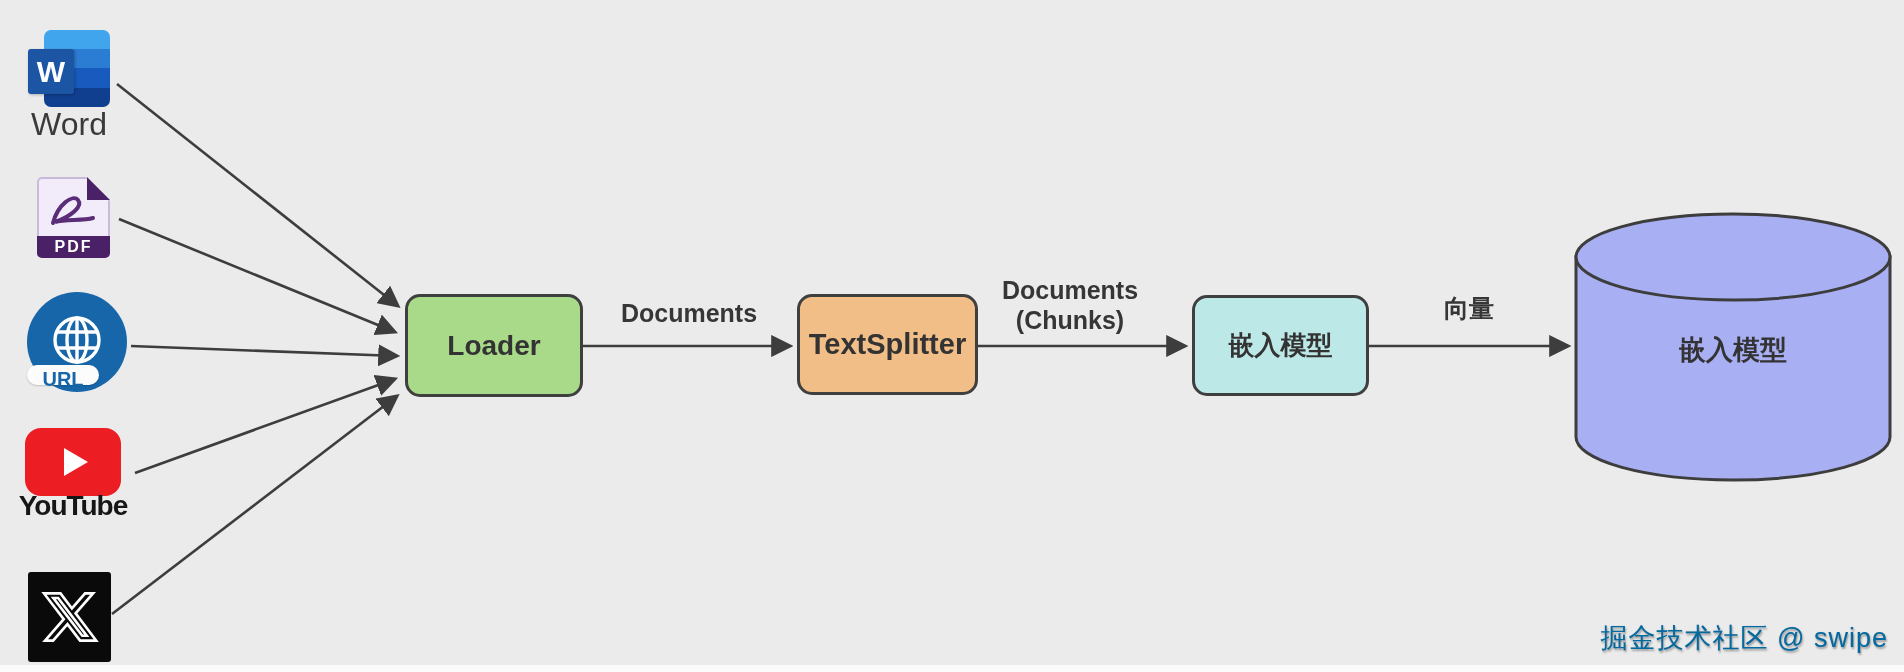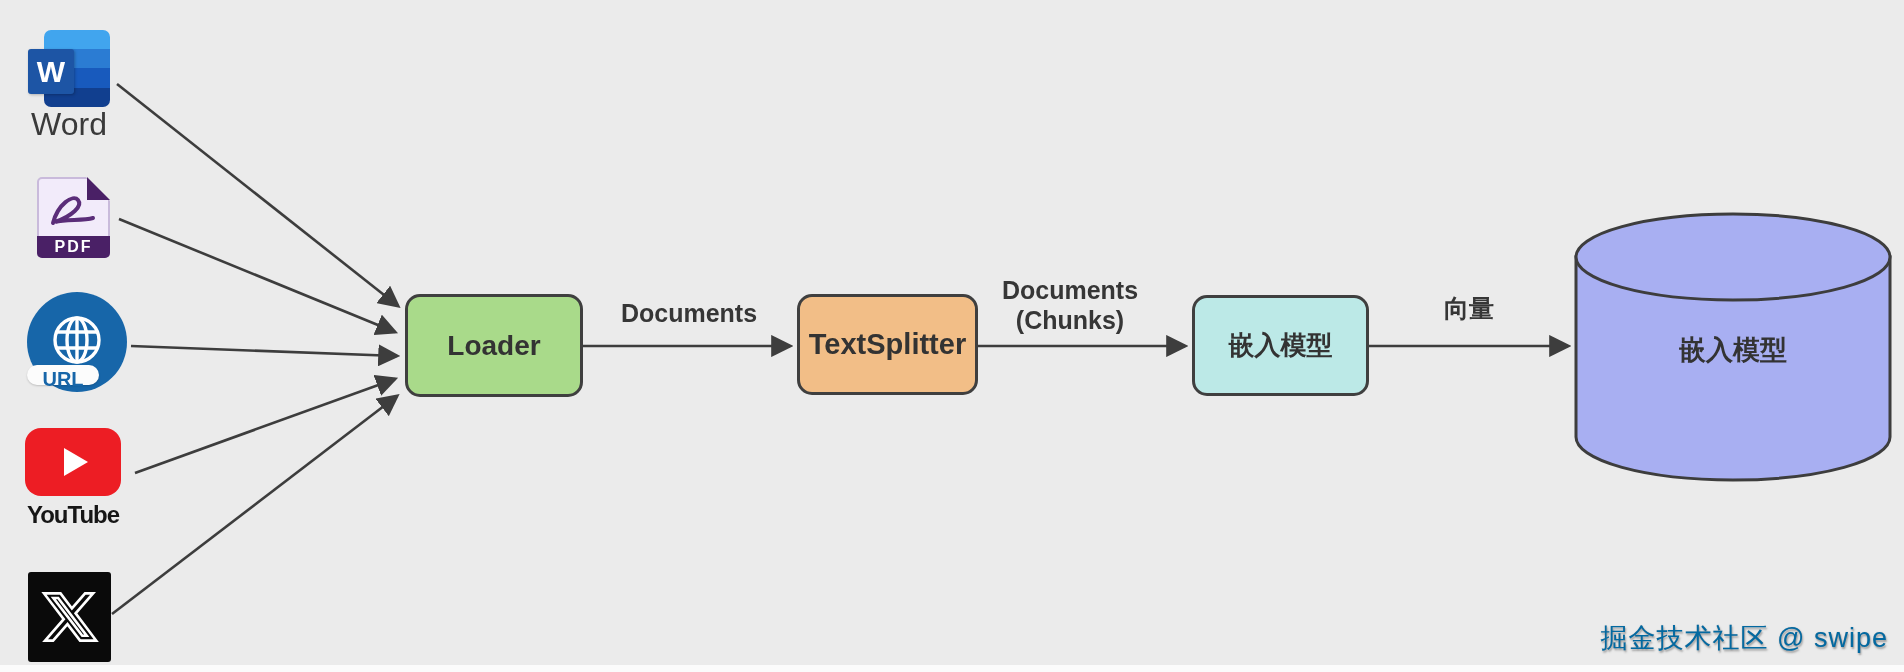--- a/index.html
+++ b/index.html
@@ -31,21 +31,21 @@
   .edge-label{
     position:absolute;text-align:center;color:#363636;font-weight:600;font-size:25px;
   }
   .lbl-documents{left:588px;top:299px;width:202px;}
   .lbl-chunks{left:965px;top:275px;width:210px;line-height:30px;}
   .lbl-vector{left:1380px;top:292px;width:178px;}
 
   
   .src-label{position:absolute;text-align:center;color:#3a3a3a;}
   .lbl-word{left:19px;top:106px;width:100px;font-size:32px;}
-  .lbl-youtube{left:8px;top:501px;width:130px;font-size:24px;font-weight:700;letter-spacing:-1px;color:#161616;}
+  .lbl-youtube{left:8px;top:490px;width:130px;font-size:28px;font-weight:700;letter-spacing:-1px;color:#161616;}
 
   
   .word-icon{position:absolute;left:28px;top:30px;width:82px;height:78px;}
   .word-main{
     position:absolute;left:16px;top:0;width:66px;height:77px;border-radius:7px;
     background:linear-gradient(180deg,
       #41a5ee 0%,#41a5ee 25%,
       #2b7cd3 25%,#2b7cd3 50%,
       #185abd 50%,#185abd 75%,
       #113f8f 75%,#113f8f 100%);

